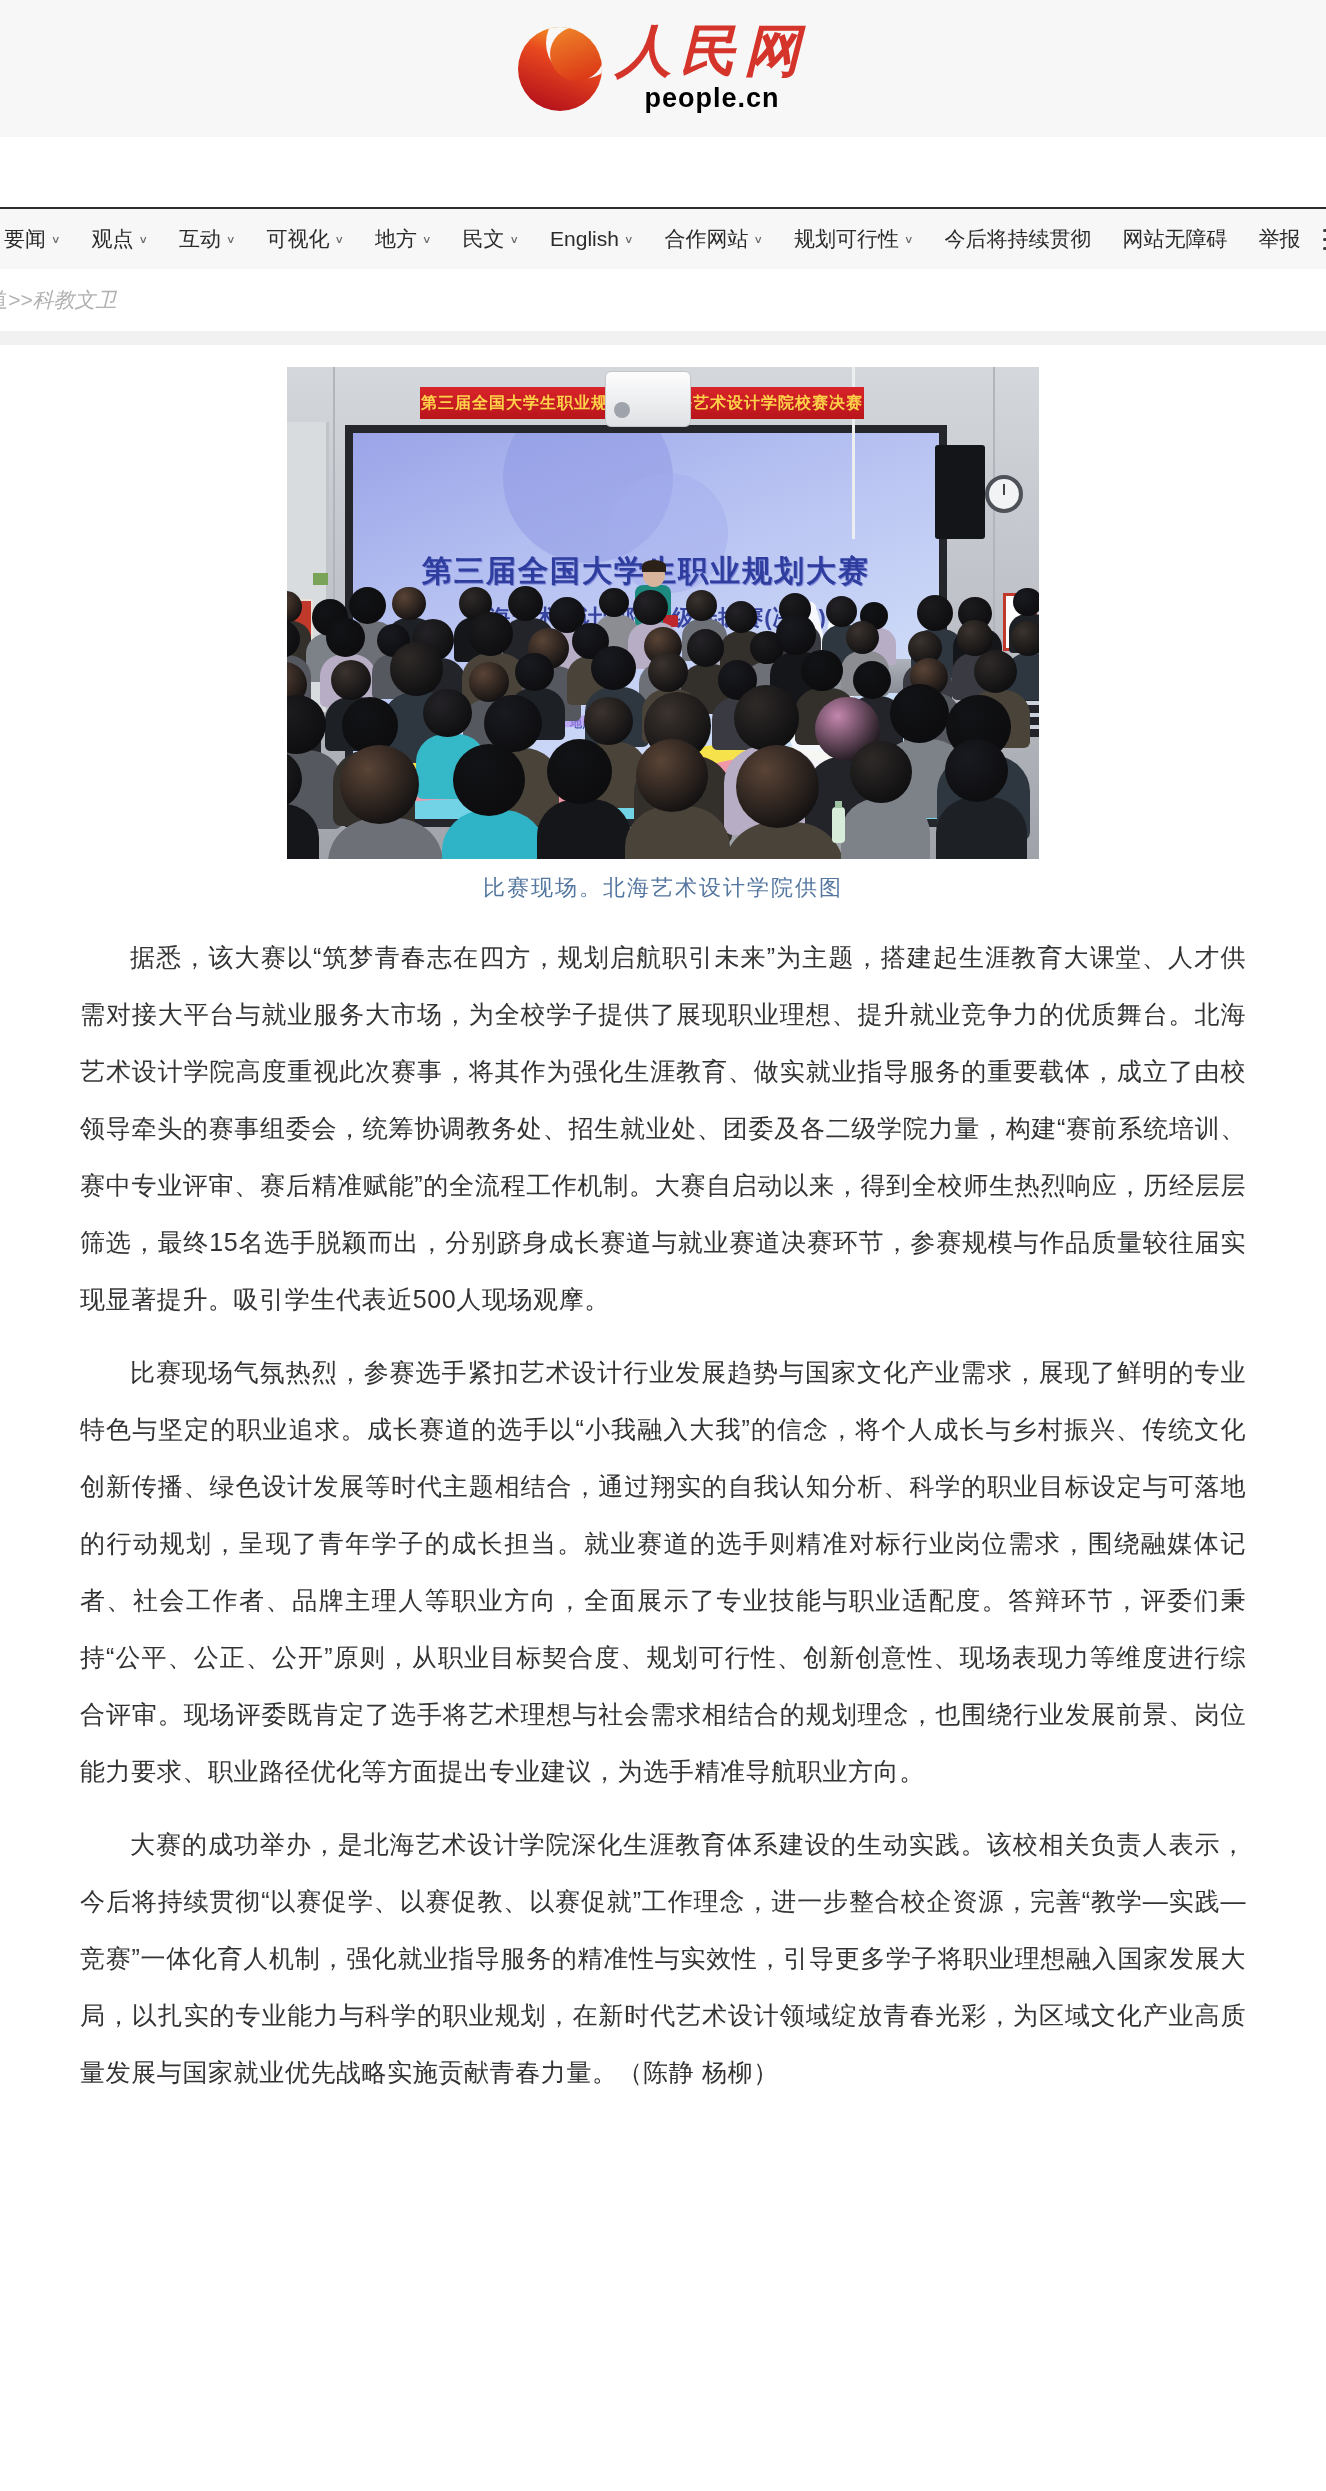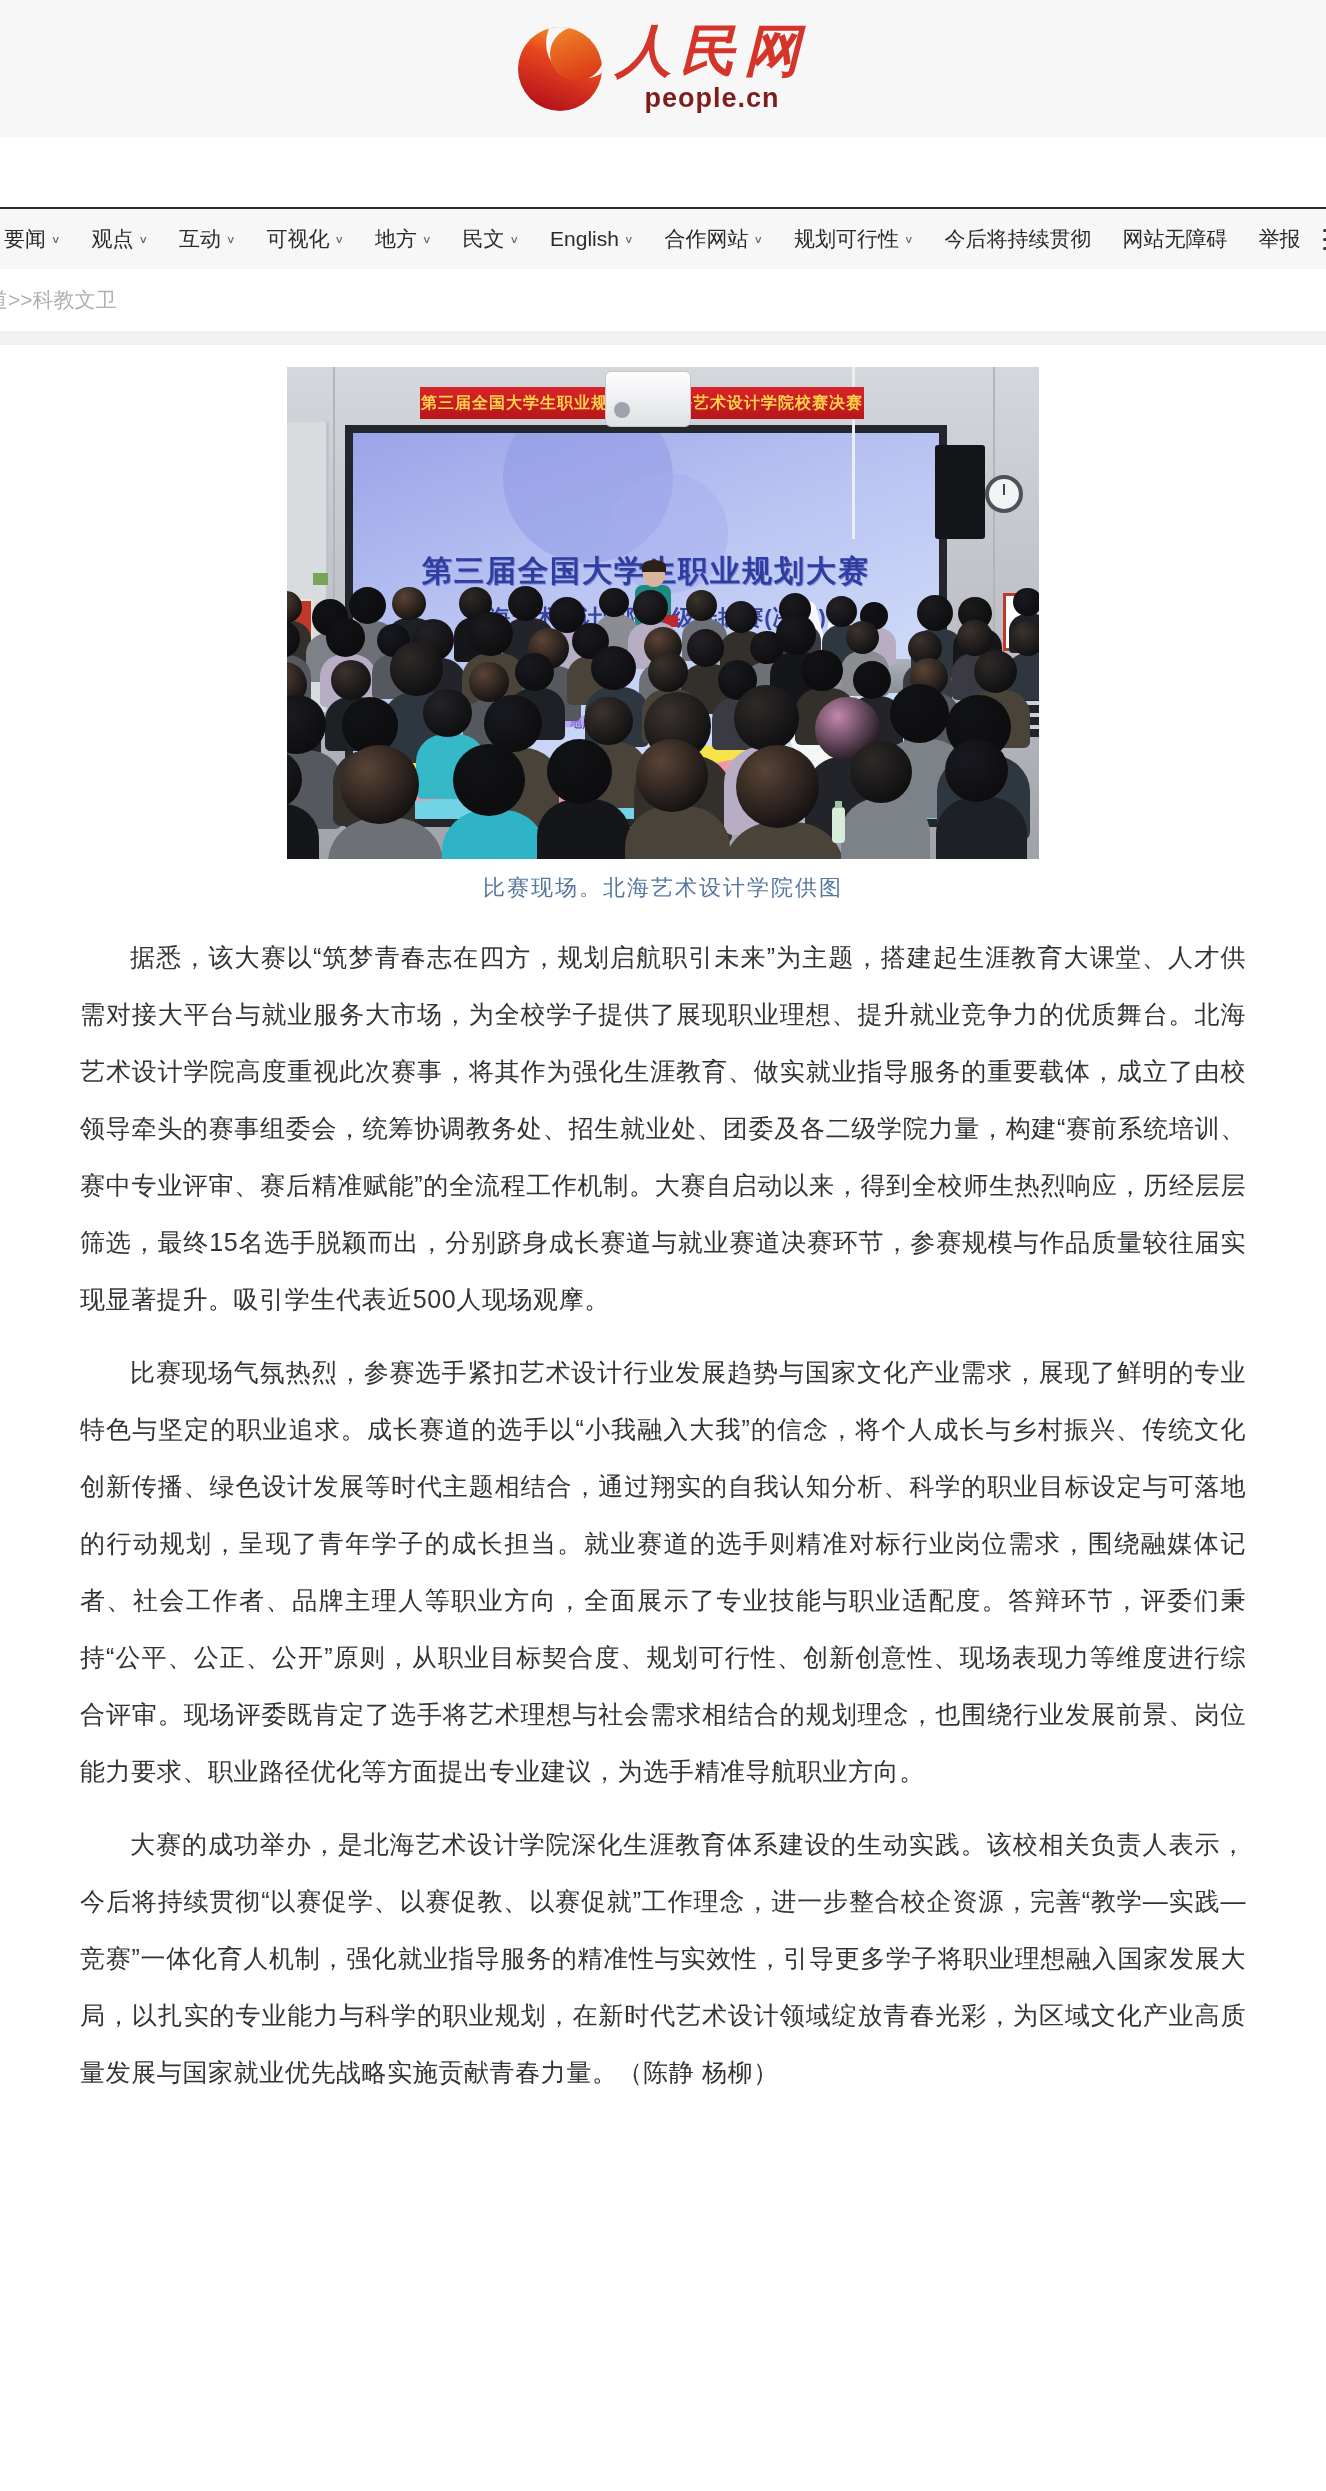--- a/index.html
+++ b/index.html
@@ -10,35 +10,35 @@
   }
   
   .top-header { height:137px; background:#f7f7f7; display:flex; align-items:center; justify-content:center; }
   .logo { display:flex; align-items:center; gap:14px; }
   .logo-icon { position:relative; width:84px; height:84px; border-radius:50%;
     background:linear-gradient(200deg,#f5a623 8%,#e8481f 40%,#b5121b 90%); overflow:hidden; flex:0 0 auto; }
   .logo-icon::before { content:''; position:absolute; right:-16px; top:-20px; width:72px; height:72px; border-radius:50%; background:#f7f7f7; }
   .logo-icon::after { content:''; position:absolute; right:-2px; top:0px; width:54px; height:54px; border-radius:50%; background:linear-gradient(160deg,#f0882a,#d92f14); }
   .logo-txt { display:flex; flex-direction:column; align-items:center; }
   .logo-cn { font-size:56px; font-weight:bold; color:#d4342a; letter-spacing:8px; line-height:1; font-style:italic; }
-  .logo-en { font-size:27px; font-weight:bold; color:#7f1d1d; letter-spacing:1px; margin-top:4px; }
+  .logo-en { font-size:27px; font-weight:bold; color:#000000; letter-spacing:1px; margin-top:4px; }
   
   .nav-bar { margin-top:70px; height:62px; background:#f7f7f7; border-top:2px solid #2c2c31;
     display:flex; align-items:center; padding:0 0 0 4px; }
   .nav-items { display:flex; align-items:center; gap:31px; white-space:nowrap; }
   .nav-item { font-size:21px; color:#2b2b2b; text-decoration:none; display:flex; align-items:center; gap:5px; cursor:pointer; }
   .chev { font-size:13px; color:#666; transform:scaleY(.8); }
   .nav-right { margin-left:auto; display:flex; align-items:center; height:100%; }
   .hamburger { width:30px; display:flex; flex-direction:column; gap:6px; margin:0 22px; cursor:pointer; }
   .hamburger span { display:block; height:3px; background:#3d3d3d; border-radius:2px; }
   
   .breadcrumb-row { height:62px; display:flex; align-items:center; background:#fff; overflow:hidden; }
   .breadcrumb { font-size:21px; color:#b0b0b0; white-space:nowrap; }
   .breadcrumb .cut { display:inline-block; margin-left:-13px; }
-  .breadcrumb a { color:#b0b0b0; text-decoration:none; cursor:pointer; }
+  .breadcrumb a { color:#b0b0b0; text-decoration:none; cursor:pointer;font-style:italic; }
   .gray-band { height:14px; background:#f1f1f1; }
   
   .article { width:1166px; margin:0 auto; }
   .article-title { margin:50px auto 0; max-width:1110px; text-align:center;
     font-size:46px; line-height:56px; letter-spacing:2px; color:#2f2f2f; font-weight:600; }
   .meta-row { margin-top:40px; text-align:center; font-size:21px; }
   .meta-date { color:#4a4a4a; }
   .meta-sep { color:#c3c3c3; margin:0 10px; }
   .meta-source { color:#9a9a9a; }
   .fontsize-row { display:flex; justify-content:flex-end; padding-right:56px; margin-top:10px; }

